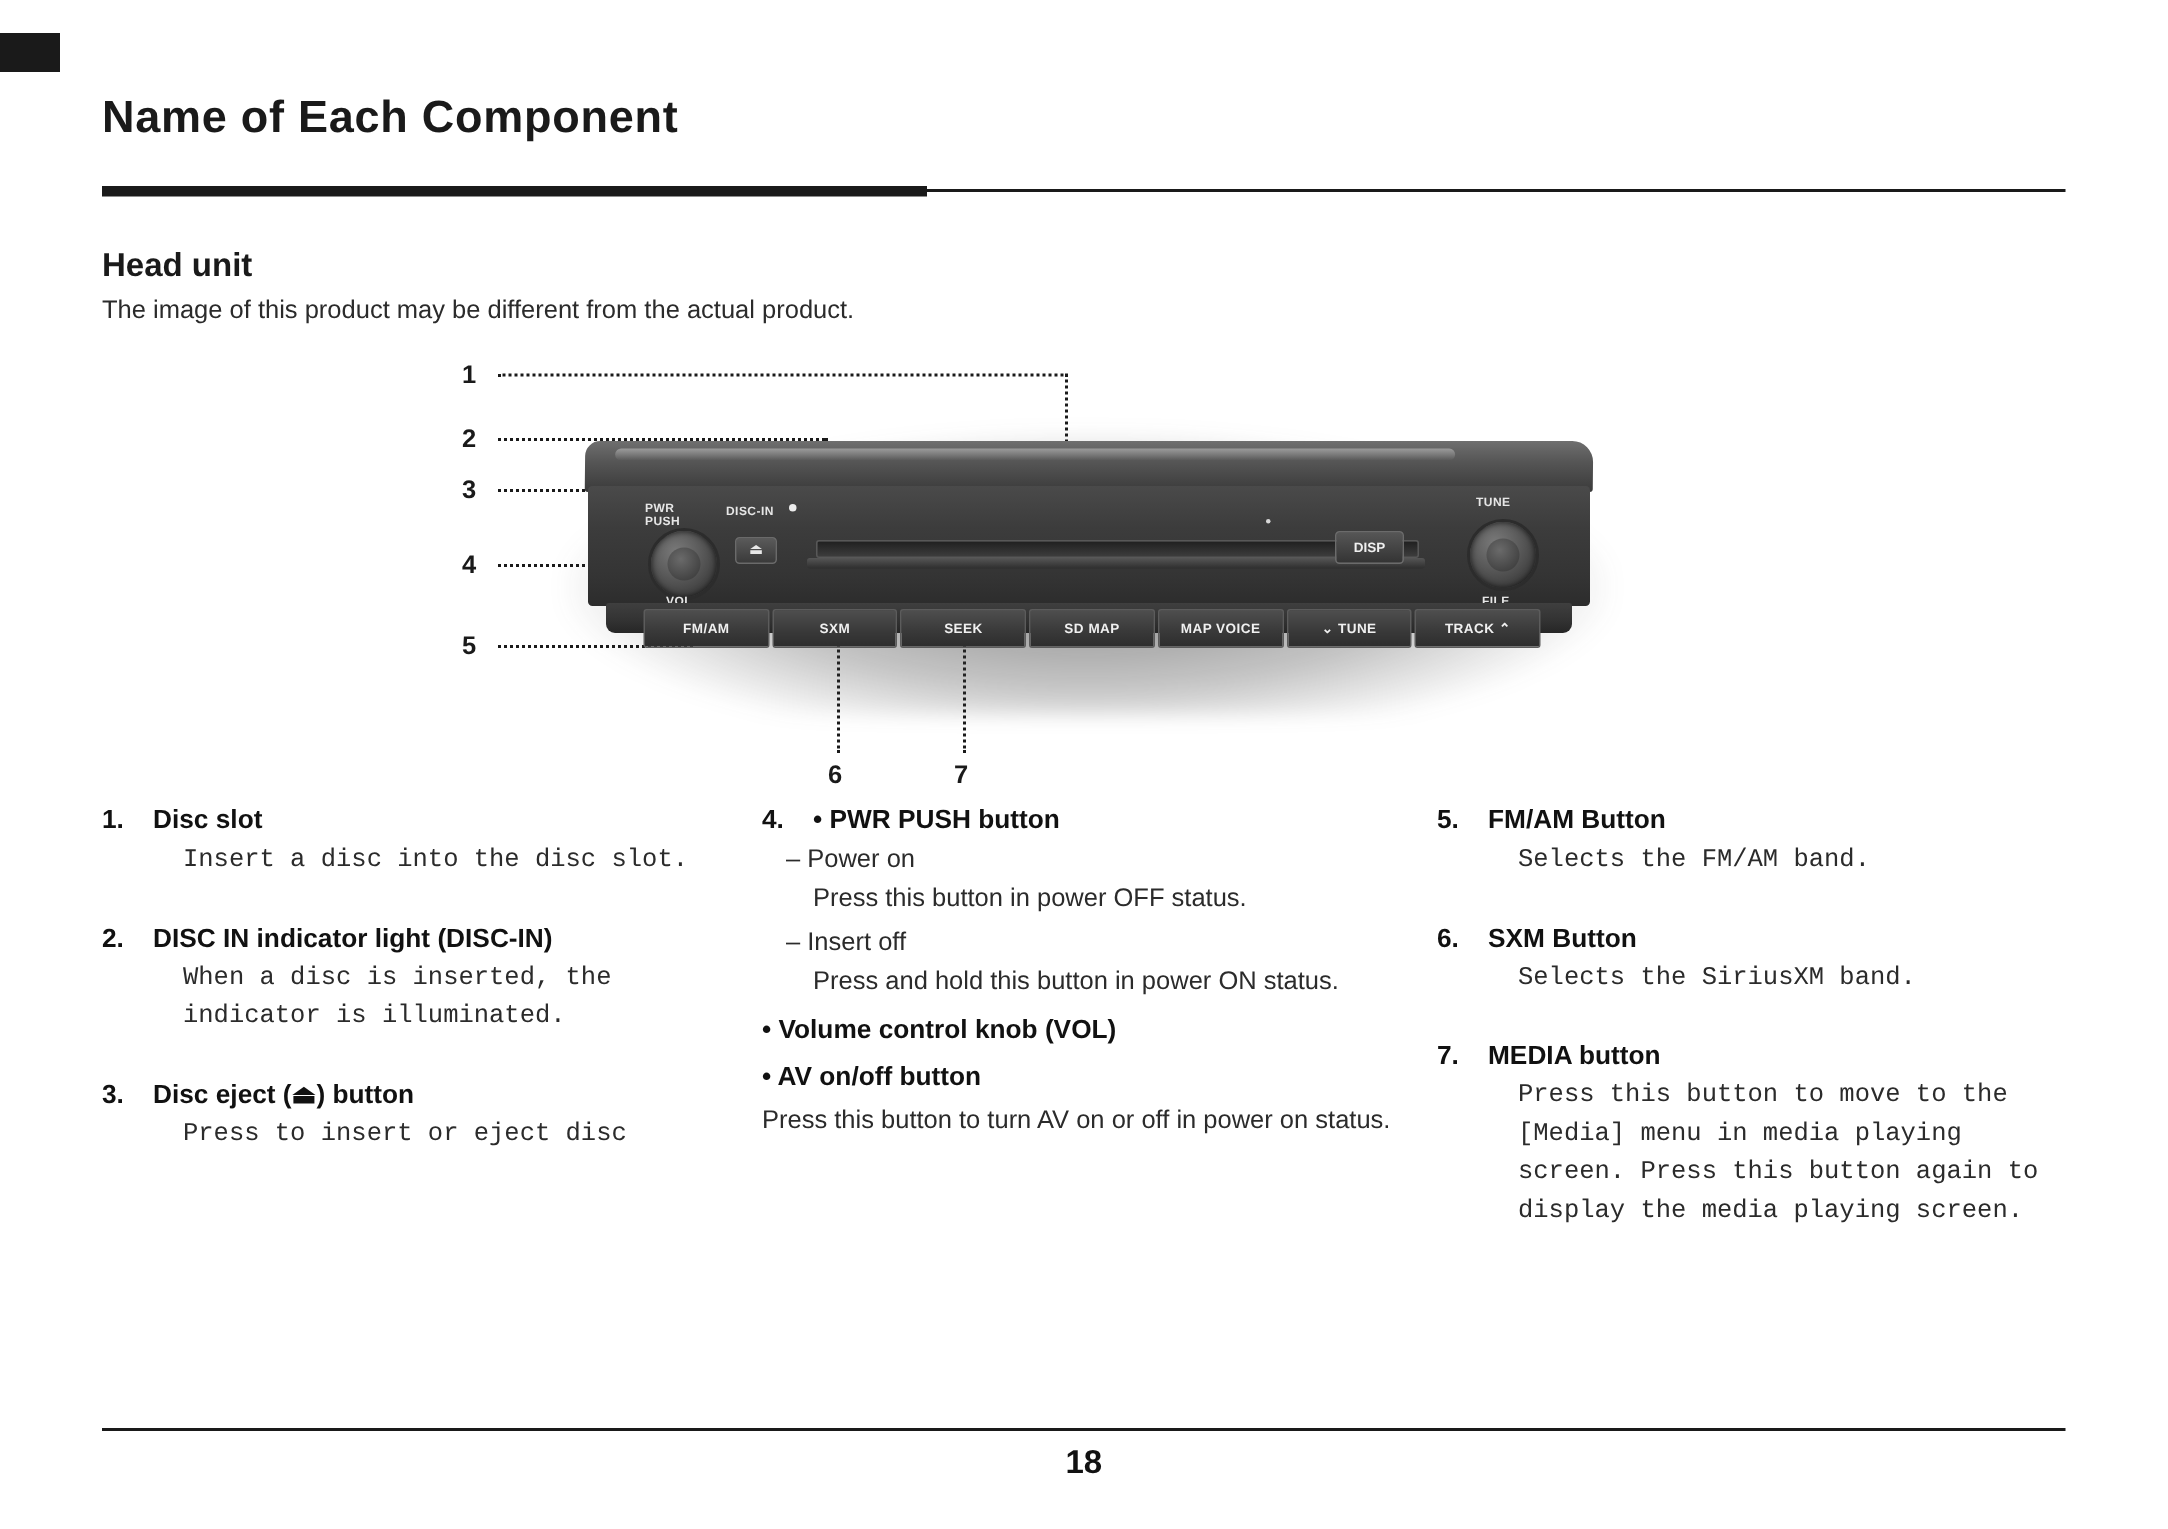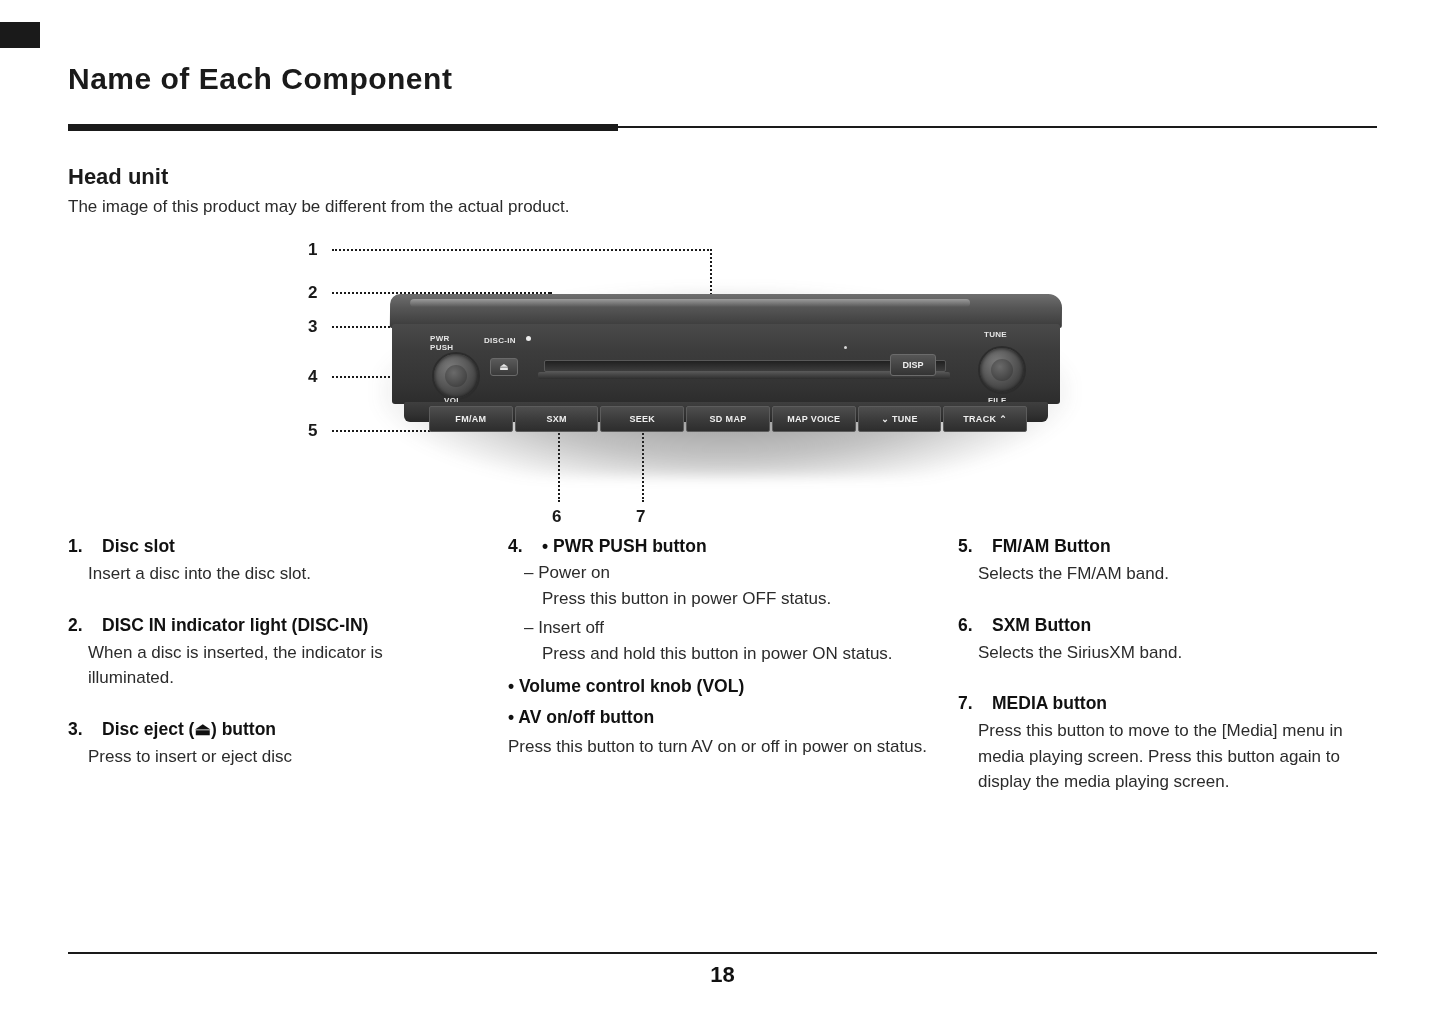--- a/index.html
+++ b/index.html
@@ -270,25 +270,26 @@
     font-weight: bold;
     color: #111;
     display: flex;
   }
   .item-num {
     width: 34px;
     flex: 0 0 34px;
     font-weight: bold;
   }
   .item-body {
-    margin-left: 20px;
+    margin-left: 54px;
     font-size: 17px;
     line-height: 1.5;
     color: #2b2b2b;
     margin-top: 4px;
+    font-family: Liberation Mono, monospace;
   }
   .sub-bullet {
     font-weight: bold;
     font-size: 17.5px;
     color: #111;
     margin-top: 10px;
   }
   .dash-line {
     margin-left: 16px;
     font-size: 17px;

